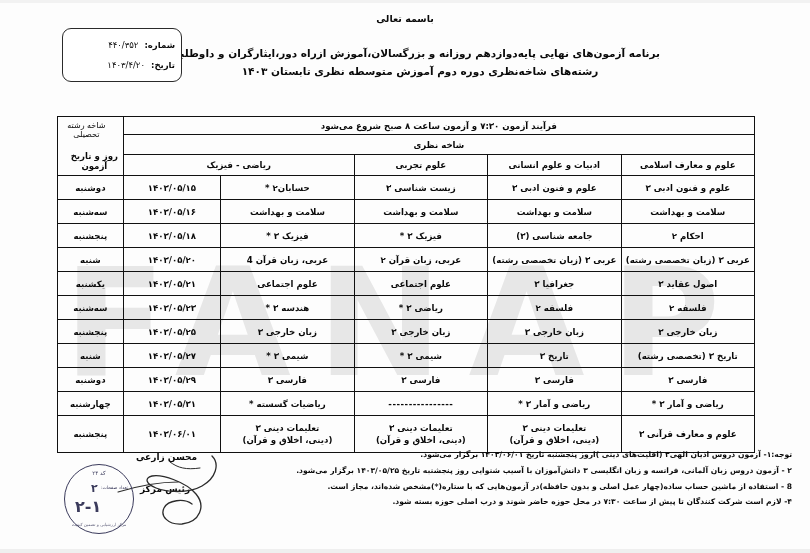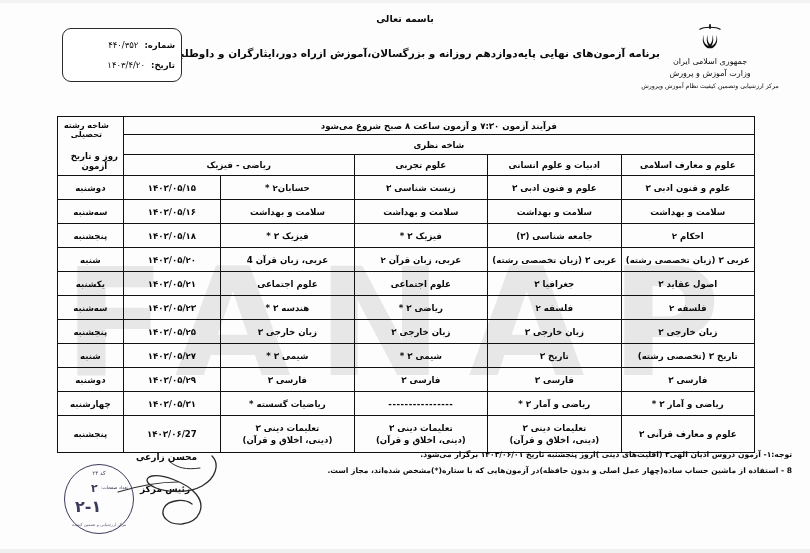--- a/index.html
+++ b/index.html
@@ -86,21 +86,21 @@
   .dashes{letter-spacing:.5px;font-weight:700;}
   
   td.corner{
     position:relative;padding:0;width:154px;
     background:
       linear-gradient(to top left,
         transparent calc(50% - 1px), #111 calc(50% - 1px),
         #111 calc(50% + 1px), transparent calc(50% + 1px));
   }
   td.corner .ctop{
-    position:absolute;top:4px;right:8px;font-size:8px;font-weight:700;
+    position:absolute;top:4px;right:8px;font-size:8px;font-weight:400;
   }
   td.corner .cbot{
     position:absolute;bottom:4px;left:8px;font-size:8.6px;font-weight:700;
   }
   
   .notes{
     position:absolute;top:450px;right:18px;width:620px;z-index:3;
     text-align:right;direction:rtl;
   }
   .note{font-size:7.6px;font-weight:700;line-height:1.35;margin-bottom:5.5px;
@@ -147,43 +147,34 @@
   <div class="edge-top"></div>
 
   <div class="watermark">FANAP</div>
 
   <div class="hdr">
 
     <div class="basmeh">باسمه تعالی</div>
 
     <div class="title-block">
       <div class="title-line">برنامه آزمون‌های نهایی  پایه‌دوازدهم روزانه و بزرگسالان،آموزش ازراه دور،ایثارگران و داوطلبان‌آزاد</div>
+      <div class="title-line">رشته‌های شاخه‌نظری دوره دوم آموزش متوسطه نظری تابستان ۱۴۰۳</div>
     </div>
 
     <div class="numbox">
       <div class="numrow r1">
         <span class="lbl">شماره:</span>
         <span class="val">۴۴۰/۳۵۲</span>
       </div>
       <div class="numrow r2">
         <span class="lbl">تاریخ:</span>
         <span class="val">۱۴۰۳/۴/۲۰</span>
       </div>
     </div>
 
-    <div class="emblem">
-      <svg width="30" height="30" viewBox="0 0 40 40">
-        <path d="M20 6 C20 14 20 22 20 30 C17 27 16 22 17 17 C15 21 15 27 18 32 C13 30 10 24 12 17 C9 23 10 31 17 35 L23 35 C30 31 31 23 28 17 C30 24 27 30 22 32 C25 27 25 21 23 17 C24 22 23 27 20 30" fill="#111"></path>
-        <path d="M20 3 L20 9" stroke="#111" stroke-width="2.4" fill="none"></path>
-        <path d="M6 10 C12 6 28 6 34 10" stroke="#111" stroke-width="1.6" fill="none"></path>
-      </svg>
-      <div class="l1">جمهوری اسلامی ایران</div>
-      <div class="l2">وزارت آموزش و پرورش</div>
-      <div class="l3">مرکز ارزشیابی وتضمین کیفیت نظام آموزش وپرورش</div>
-    </div>
   </div>
 
   <div class="tbl-wrap">
     <table class="sched">
       <colgroup>
         <col class="c-major">
           <col class="c-major">
           <col class="c-major">
           <col class="c-major">
         <col class="c-date">
@@ -298,30 +289,32 @@
             <div>(دینی، اخلاق و قرآن)</div>
           </td>
           <td class="cell2">
             <div>تعلیمات دینی ۳</div>
             <div>(دینی، اخلاق و قرآن)</div>
           </td>
           <td class="cell2">
             <div>تعلیمات دینی ۳</div>
             <div>(دینی، اخلاق و قرآن)</div>
           </td>
-          <td>۱۴۰۳/۰۶/27</td>
+          <td>۱۴۰۳/۰۶/۰۱</td>
           <td>پنجشنبه</td>
         </tr>
       </tbody>
     </table>
   </div>
 
   <div class="notes">
     <div class="note">توجه:۱- آزمون دروس ادیان الهی۳ (اقلیت‌های دینی )اروز پنجشنبه تاریخ ۱۴۰۳/۰۶/۰۱ برگزار می‌شود.</div>
+    <div class="note">۲ - آزمون دروس زبان آلمانی، فرانسه و زبان انگلیسی ۳ دانش‌آموزان با آسیب شنوایی روز پنجشنبه تاریخ ۱۴۰۳/۰۵/۲۵ برگزار می‌شود.</div>
     <div class="note">8 - استفاده از ماشین حساب ساده(چهار عمل اصلی و بدون حافظه)در آزمون‌هایی که با ستاره(*)مشخص شده‌اند، مجاز است.</div>
+    <div class="note">۴- لازم است شرکت کنندگان تا پیش از ساعت ۷:۳۰ در محل حوزه حاضر شوند و درب اصلی حوزه بسته شود.</div>
   </div>
 
   <div class="sig">
     <span class="name">محسن زارعی</span>
     <span class="role">رئیس مرکز</span>
     <svg class="scribble" width="112" height="86" viewBox="0 0 112 86">
       <path d="M96 8 C104 16 100 30 86 38 C72 46 50 44 40 40 C30 36 28 30 36 28 C46 26 70 34 80 46 C90 58 84 74 66 76 C52 77 44 68 48 60 C52 52 68 50 76 56" stroke="#2b2b2b" stroke-width="1.3" fill="none" stroke-linecap="round"></path>
       <path d="M2 44 C22 38 40 34 62 34" stroke="#2b2b2b" stroke-width="1.1" fill="none" stroke-linecap="round"></path>
       <path d="M54 14 C62 20 70 22 84 20" stroke="#2b2b2b" stroke-width="1" fill="none" stroke-linecap="round"></path>
     </svg>

